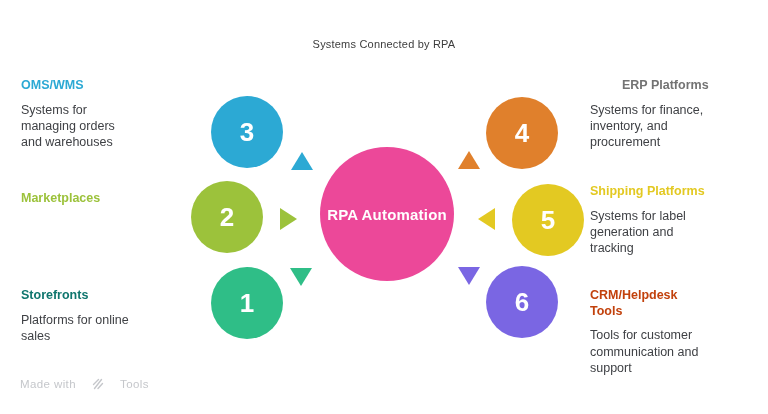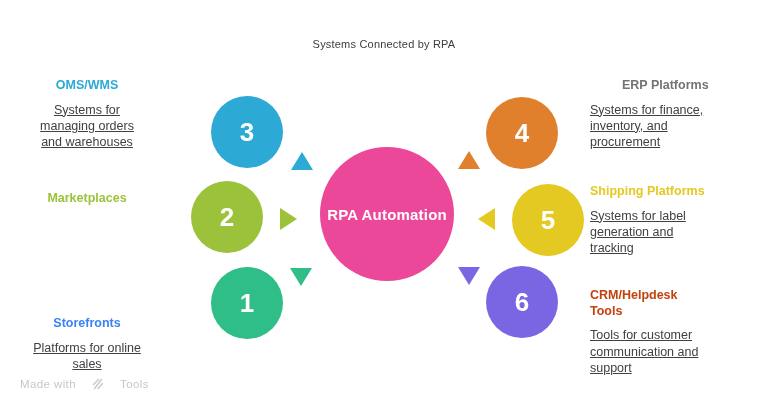--- a/index.html
+++ b/index.html
@@ -67,23 +67,22 @@
     font-weight: 700;
     line-height: 1.25;
     white-space: pre-line;
   }
   .label-block p {
     margin: 0;
     font-size: 12.5px;
     line-height: 1.3;
     color: #3f4145;
     white-space: pre-line;
-    text-decoration: underline;
   }
-  .left-col  { left: 8px;  width: 158px; text-align: center; }
+  .left-col  { left: 21px;  width: 158px; text-align: left; }
   .right-col { left: 590px; width: 170px; text-align: left; }
   .l1 { top:288px; }
   .l2 { top:191px; }
   .l3 { top:78px;  }
   .l4 { top:78px;  }
   .l5 { top:184px; }
   .l6 { top:288px; }
   
   .watermark {
     position: absolute;
@@ -104,21 +103,21 @@
 
   <div class="center-circle" style="background-color: #ec4899; justify-content: center;">
     <span>RPA Automation</span>
   </div>
 
   <div class="node-circle n1" style="background-color: rgb(47, 190, 135);">
     <span>1</span>
   </div>
   <div class="arrow arrow-down a1" style="border-top-color: rgb(47, 190, 135);"></div>
   <div class="label-block left-col l1">
-    <h3 style="color: #3b82f6; margin-top: 28px;">Storefronts</h3>
+    <h3 style="color: #0f766e;">Storefronts</h3>
     <p>Platforms for online
 sales</p>
   </div>
 
   <div class="node-circle n2" style="background-color: rgb(156, 194, 59);">
     <span>2</span>
   </div>
   <div class="arrow arrow-right a2" style="border-left-color: rgb(156, 194, 59);"></div>
   <div class="label-block left-col l2">
     <h3 style="color: rgb(156, 194, 59);">Marketplaces</h3>

